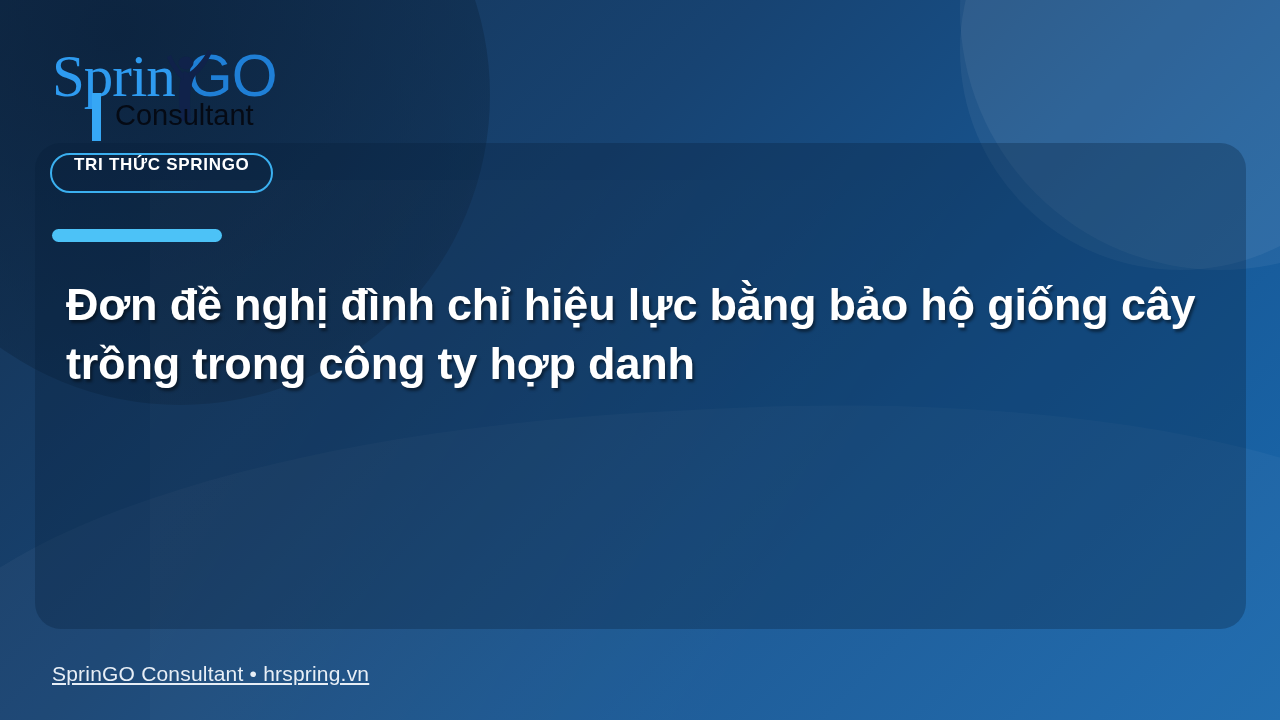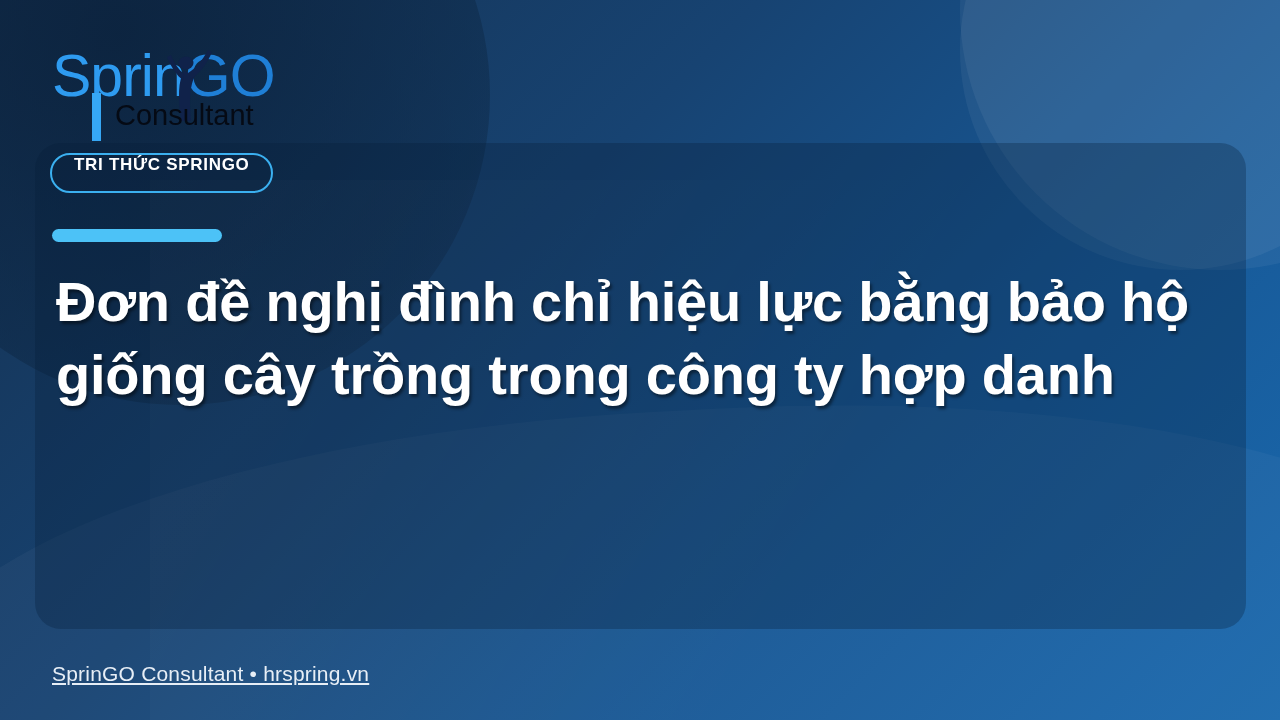--- a/index.html
+++ b/index.html
@@ -94,22 +94,22 @@
   .logo-word {
     position: absolute;
     left: 0;
     top: 0;
     font-size: 59px;
     font-weight: 400;
     letter-spacing: -1px;
     line-height: 1;
     white-space: nowrap;
   }
-  .logo-sprin { color: #2e9bf0; }
-  .logo-go { color: #1f7fd6; }
+  .logo-sprin { color: #2e9bf0; font-family: Liberation Serif, serif; }
+  .logo-go { color: #1f7fd6; margin-left: 12px; }
   .logo-figure {
     position: absolute;
     left: 112px;
     top: 2px;
     width: 58px;
     height: 74px;
   }
   .logo-sub {
     position: absolute;
     left: 63px;
@@ -159,23 +159,23 @@
     border-radius: 7px;
     background: #4cc2f7;
   }
 
   
   .headline {
     position: absolute;
     left: 52px;
     top: 262px;
     width: 1140px;
-    margin: 4px;
+    margin: 14px;
     color: #ffffff;
-    font-size: 56px;
+    font-size: 45px;
     font-weight: 700;
     line-height: 1.30;
     letter-spacing: -0.2px;
     text-shadow: 2px 3px 3px rgba(0,0,0,0.45);
   }
 
   
   .footer {
     position: absolute;
     left: 52px;

